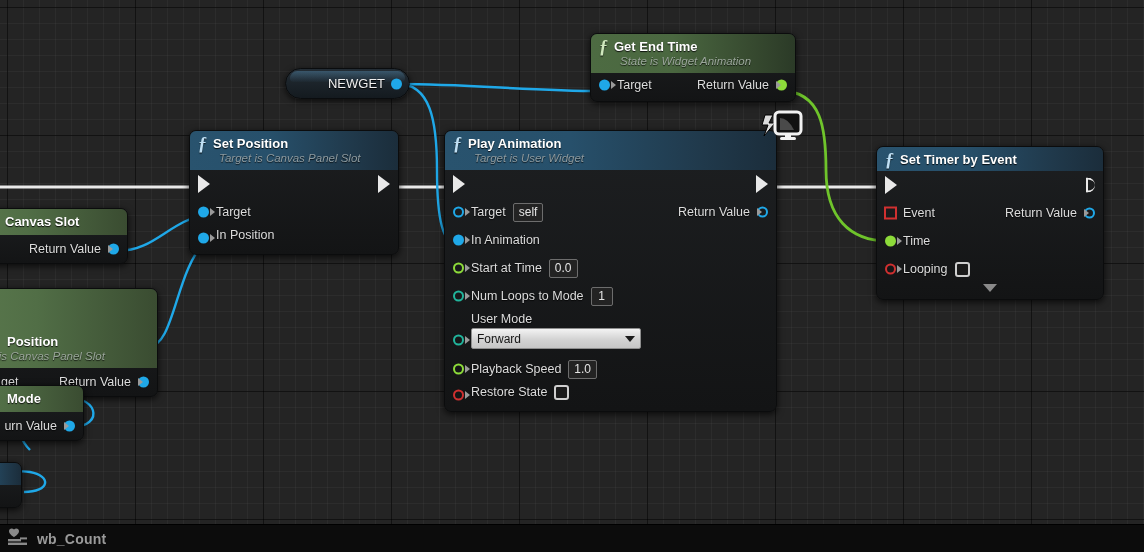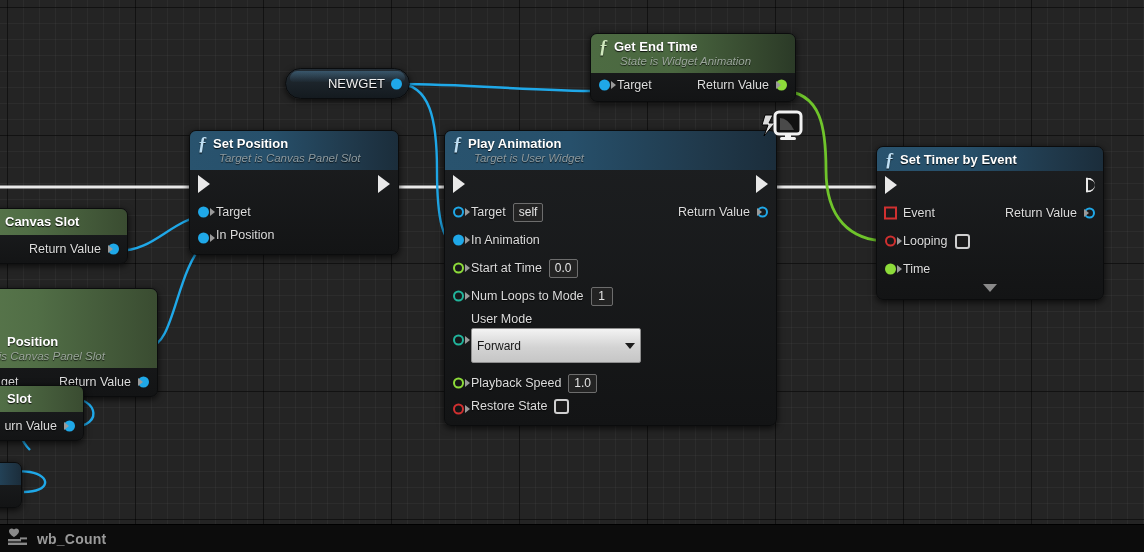--- a/index.html
+++ b/index.html
@@ -125,21 +125,21 @@
     background: #232323;
     color: #e4e4e4; font-size: 12px; line-height: 17px; text-align: center;
   }
   .chk {
     margin-left: 7px; width: 15px; height: 15px;
     border: 2px solid #cfcfcf; border-radius: 3px; background: #1a1a1a;
   }
   .combo-wrap { padding: 2px 0 6px 26px; position: relative; }
   .combo-label { font-size: 12.5px; color: #dcdcdc; margin-bottom: 2px; text-shadow: 0 1px 1px rgba(0,0,0,0.8); }
   .combo {
-    width: 170px; height: 35px;
+    width: 170px; height: 21px;
     background: linear-gradient(to bottom, #f3f3f3 0%, #d3d3d3 55%, #c6c6c6 100%);
     border: 1px solid #8e8e8e; border-radius: 2px;
     display: flex; align-items: center; padding: 0 5px;
     color: #161616; font-size: 12px;
   }
   .combo .cv { flex: 1; }
   .caret {
     width: 0; height: 0; border-left: 5px solid transparent;
     border-right: 5px solid transparent; border-top: 6px solid #1c1c1c;
   }
@@ -243,21 +243,21 @@
           <span class="pin-label">Return Value</span>
           <span class="dot r solid-blue"></span>
           <span class="arrow-tip r"></span>
         </div>
       </div>
     </div>
 
     <div class="node" style="left:-62px; top:385px; width:146px;">
       <div class="node-head pure-green">
         <div class="head-row">
-          <span class="node-title" style="margin-left:60px;">Slot</span>
+          <span class="node-title" style="margin-left:60px;">Mode</span>
         </div>
       </div>
       <div class="node-body">
         <div class="pin-row right">
           <span class="pin-label">urn Value</span>
           <span class="dot r solid-blue"></span>
           <span class="arrow-tip r"></span>
         </div>
       </div>
     </div>
@@ -416,30 +416,30 @@
 
         <div class="pin-row" style="justify-content:space-between; padding:0 26px 0 26px;gap:40px;">
           <span class="sq"></span>
           <span class="pin-label">Event</span>
           <span class="pin-label">Return Value</span>
           <span class="dot r hollow-blue"></span>
           <span class="arrow-tip r"></span>
         </div>
 
         <div class="pin-row left">
+          <span class="dot l solid-green"></span>
+          <span class="arrow-tip l"></span>
+          <span class="pin-label">Time</span>
+        </div>
+
+        <div class="pin-row left">
           <span class="dot l hollow-red"></span>
           <span class="arrow-tip l"></span>
           <span class="pin-label">Looping</span>
           <span class="chk"></span>
-        </div>
-
-        <div class="pin-row left">
-          <span class="dot l solid-green"></span>
-          <span class="arrow-tip l"></span>
-          <span class="pin-label">Time</span>
         </div>
 
         <div class="collapse-caret"></div>
       </div>
     </div>
 
   </div>
 
   <div id="statusbar">
     <span>

